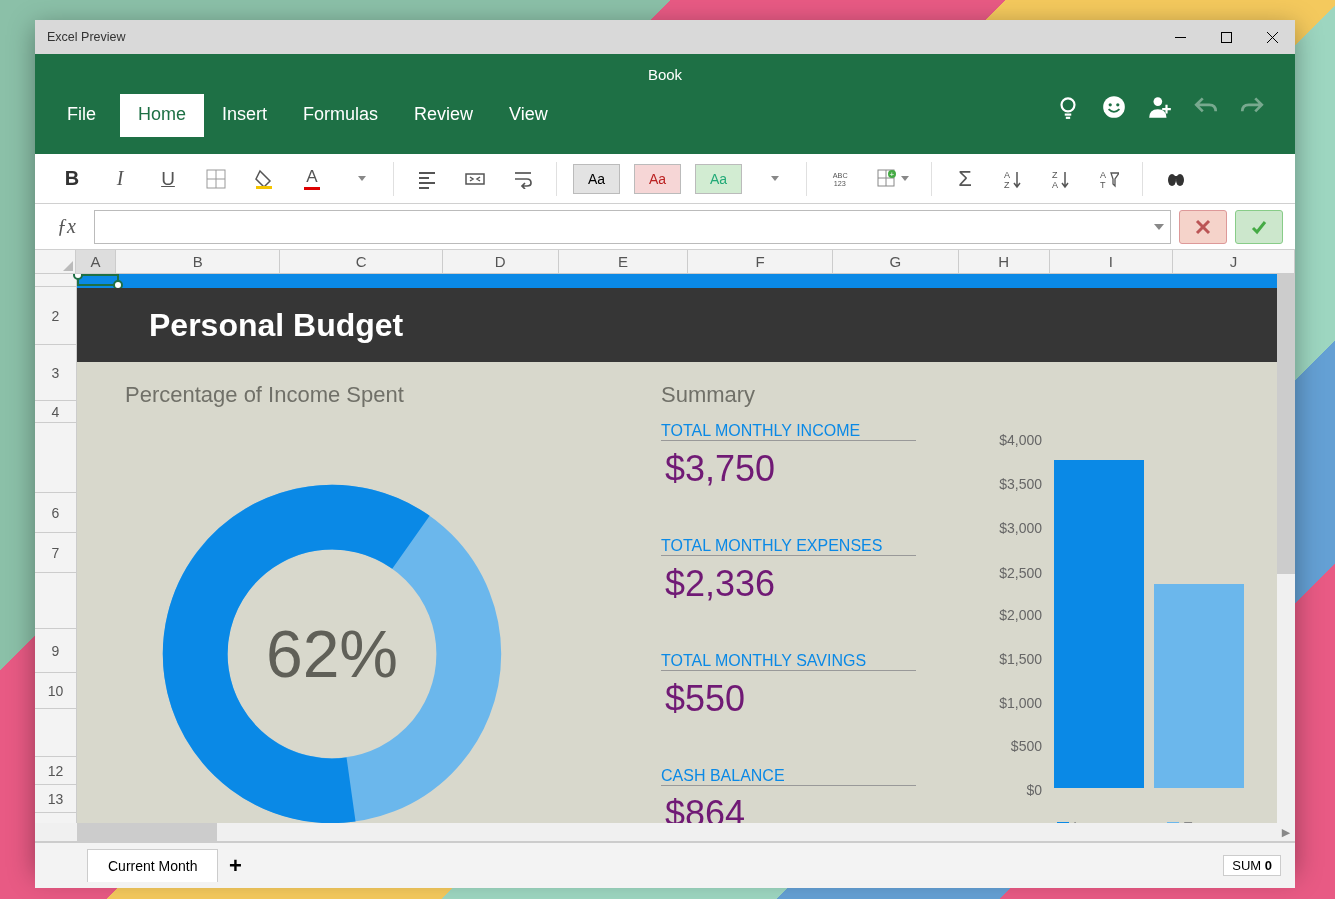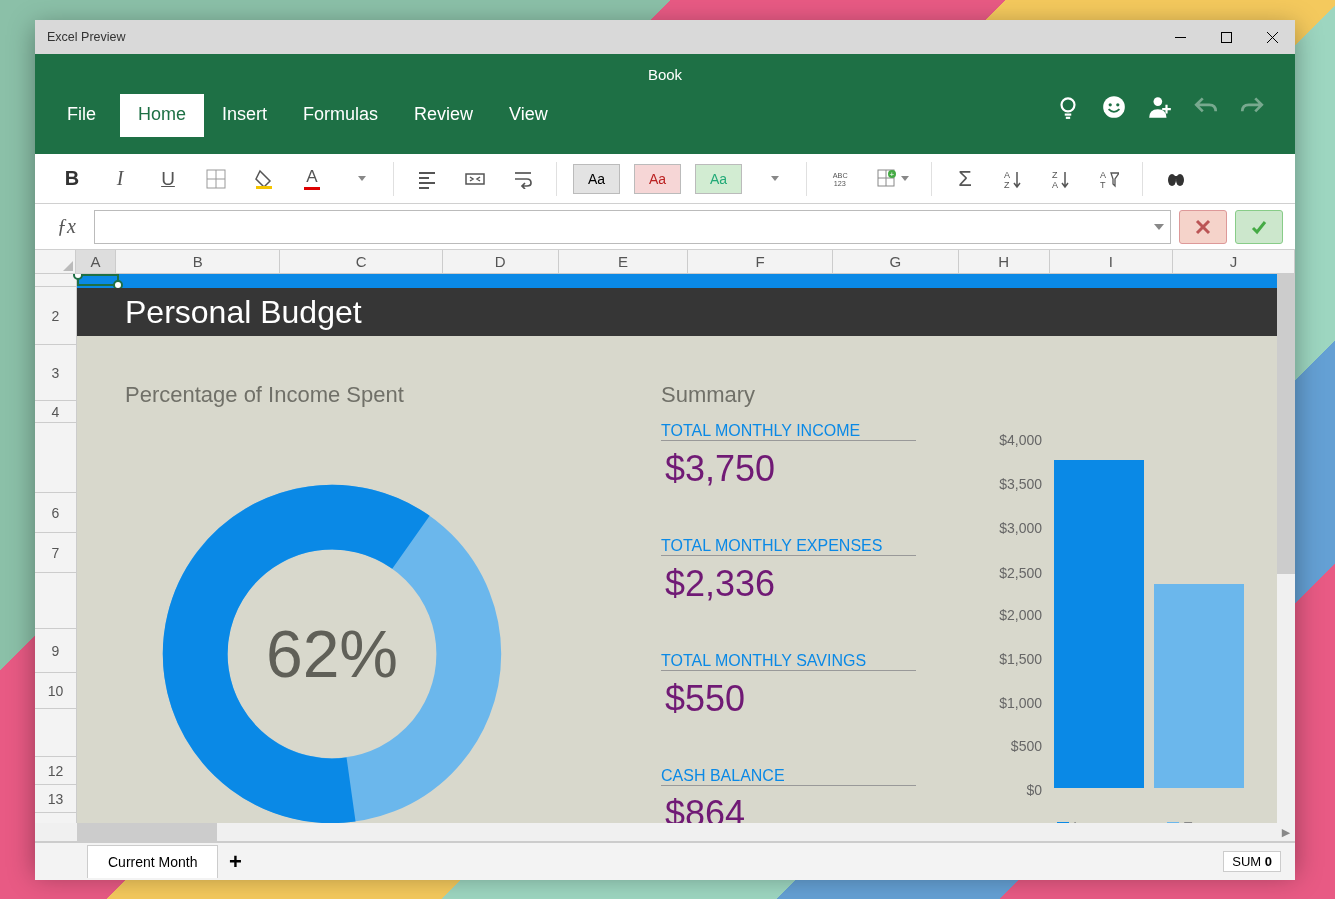--- a/index.html
+++ b/index.html
@@ -58,39 +58,39 @@
   .chA{width:42px;background:#ddd}
   .chB{width:170px}.chC{width:168px}.chD{width:120px}.chE{width:134px}.chF{width:150px}.chG{width:130px}.chH{width:94px}.chI{width:128px}.chJ{width:126px}
   
   .gridwrap{position:relative;height:568px;overflow:hidden;border-bottom:1px solid #ccc}
   .rowhdrs{position:absolute;left:0;top:0;width:42px}
   .rowhdr{border-right:1px solid #ccc;border-bottom:1px solid #ccc;background:#f3f3f3;color:#555;font-size:14px;display:flex;align-items:center;justify-content:center}
   .sheet{position:absolute;left:42px;top:0;right:0;bottom:0;background:#d8d8cc}
   .bluebar{position:absolute;left:0;top:0;right:0;height:14px;background:#0a89e6}
   .sel{position:absolute;left:0;top:0;width:42px;height:12px;border:2px solid #1e7045}
   .handle{width:10px;height:10px;border:2px solid #1e7045;background:#fff;border-radius:50%;position:absolute}
-  .titlebox{position:absolute;left:0;top:14px;right:0;height:48px;background:#363636;color:#fff;display:flex;align-items:center;padding-left:48px;font-size:32px;font-weight:400}
+  .titlebox{position:absolute;left:0;top:14px;right:0;height:74px;background:#363636;color:#fff;display:flex;align-items:center;padding-left:72px;font-size:32px;font-weight:700}
   .lbl{position:absolute;color:#707068;font-size:22px;font-weight:300}
   .slabel{position:absolute;color:#0a89e6;font-size:16px;border-bottom:1px solid #999;font-weight:400;width:255px}
   .sval{position:absolute;color:#701a75;font-size:36px;font-weight:300}
   .donut{position:absolute;left:75px;top:200px;width:360px;height:360px}
   .donut .pct{position:absolute;top:50%;left:50%;transform:translate(-50%,-50%);font-size:66px;color:#606058;font-weight:300}
   .barchart{position:absolute;left:905px;top:150px;width:300px;height:380px}
   .ytick{position:absolute;font-size:14px;color:#666;right:240px;text-align:right;transform:translateY(-50%)}
   .bar{position:absolute;bottom:16px}
   .legend{position:absolute;font-size:15px;color:#888}
   .legend .sw{display:inline-block;width:12px;height:12px;margin-right:4px;vertical-align:middle}
   
   .hsb{position:absolute;left:0;right:0;bottom:0;height:18px;background:#f0f0f0}
   .hsb .thumb{position:absolute;left:42px;width:140px;height:18px;background:#ccc}
   .hsb .rarrow{position:absolute;right:0;width:18px;height:18px;display:flex;align-items:center;justify-content:center;color:#888;font-size:11px}
   .vsb{position:absolute;right:0;top:0;bottom:18px;width:18px;background:#f0f0f0}
   .vsb .thumb{position:absolute;top:0;right:0;width:18px;height:300px;background:#ccc}
   
-  .sheettabs{height:38px;background:#f3f3f3;display:flex;align-items:center;border-top:1px solid #ccc;font-size:14px}
+  .sheettabs{height:46px;background:#f3f3f3;display:flex;align-items:center;border-top:1px solid #ccc;font-size:14px}
   .stab{padding:8px 20px;background:#fff;border:1px solid #ccc;border-bottom:none;margin-left:52px}
   .addsheet{width:34px;text-align:center;font-size:22px;font-weight:bold;cursor:pointer}
   .statusbar{flex:1;display:flex;justify-content:flex-end;align-items:center;padding-right:14px;gap:8px}
   .statusbar .sum{border:1px solid #ccc;padding:2px 8px;font-size:13px;background:#fff}
 </style>
 </head>
 <body>
 
 <div class="window">
 

